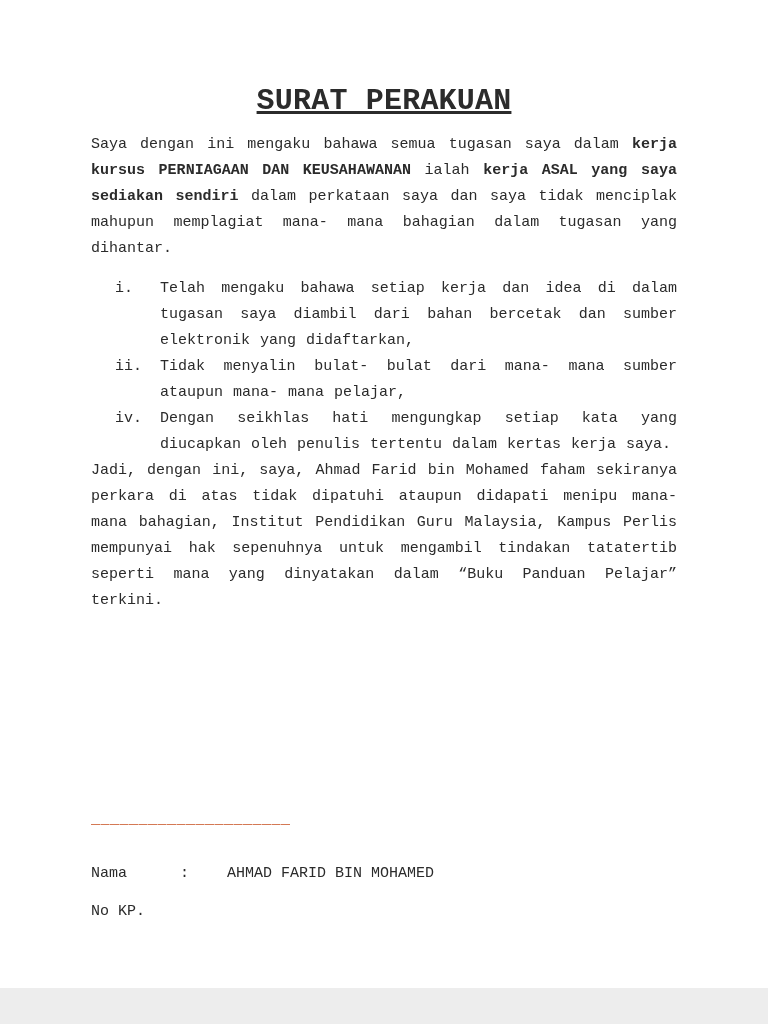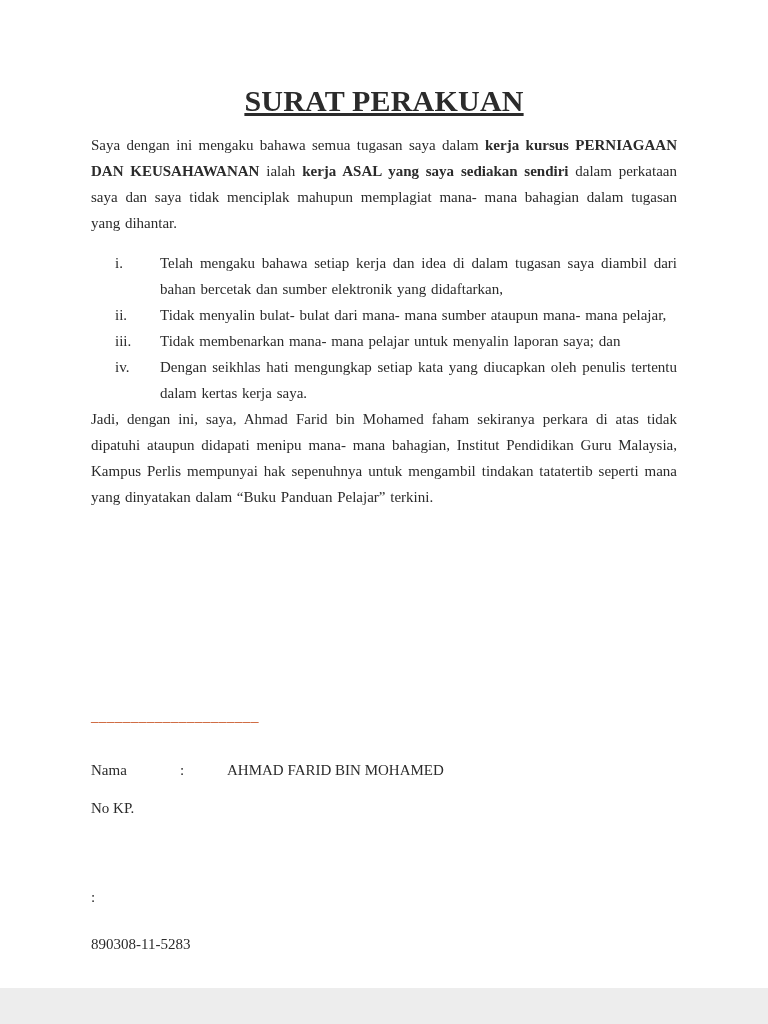--- a/index.html
+++ b/index.html
@@ -6,21 +6,21 @@
     margin: 0;
     padding: 0;
     background: #ffffff;
   }
   .page {
     position: relative;
     width: 768px;
     height: 1024px;
     background: #ffffff;
     overflow: hidden;
-    font-family: Liberation Serif, serif;
+    font-family: Liberation Mono, monospace;
     color: #2b2b2b;
     font-size: 15px;
     line-height: 26px;
   }
   .doc {
     position: absolute;
     top: 92px;
     left: 91px;
     width: 586px;
   }
@@ -101,24 +101,20 @@
     <div class="list">
       <div class="list-item">
         <span class="list-numeral">i.</span>
         <span class="list-text">Telah mengaku bahawa setiap kerja dan idea di dalam tugasan saya diambil dari bahan bercetak dan sumber elektronik yang didaftarkan,</span>
       </div>
       <div class="list-item">
         <span class="list-numeral">ii.</span>
         <span class="list-text">Tidak menyalin bulat- bulat dari mana- mana sumber ataupun mana- mana pelajar,</span>
       </div>
       <div class="list-item">
-        <span class="list-numeral">iii.</span>
-        <span class="list-text">Tidak membenarkan mana- mana pelajar untuk menyalin laporan saya; dan</span>
-      </div>
-      <div class="list-item">
         <span class="list-numeral">iv.</span>
         <span class="list-text">Dengan seikhlas hati mengungkap setiap kata yang diucapkan oleh penulis tertentu dalam kertas kerja saya.</span>
       </div>
     </div>
 
     <p class="closing-para">Jadi, dengan ini, saya, Ahmad Farid bin Mohamed faham sekiranya perkara di atas tidak dipatuhi ataupun didapati menipu mana- mana bahagian, Institut Pendidikan Guru Malaysia, Kampus Perlis mempunyai hak sepenuhnya untuk mengambil tindakan tatatertib seperti mana yang dinyatakan dalam “Buku Panduan Pelajar” terkini.</p>
 
     <div class="signature-line">_____________________</div>
 
     <div class="sig-row row-nama">

